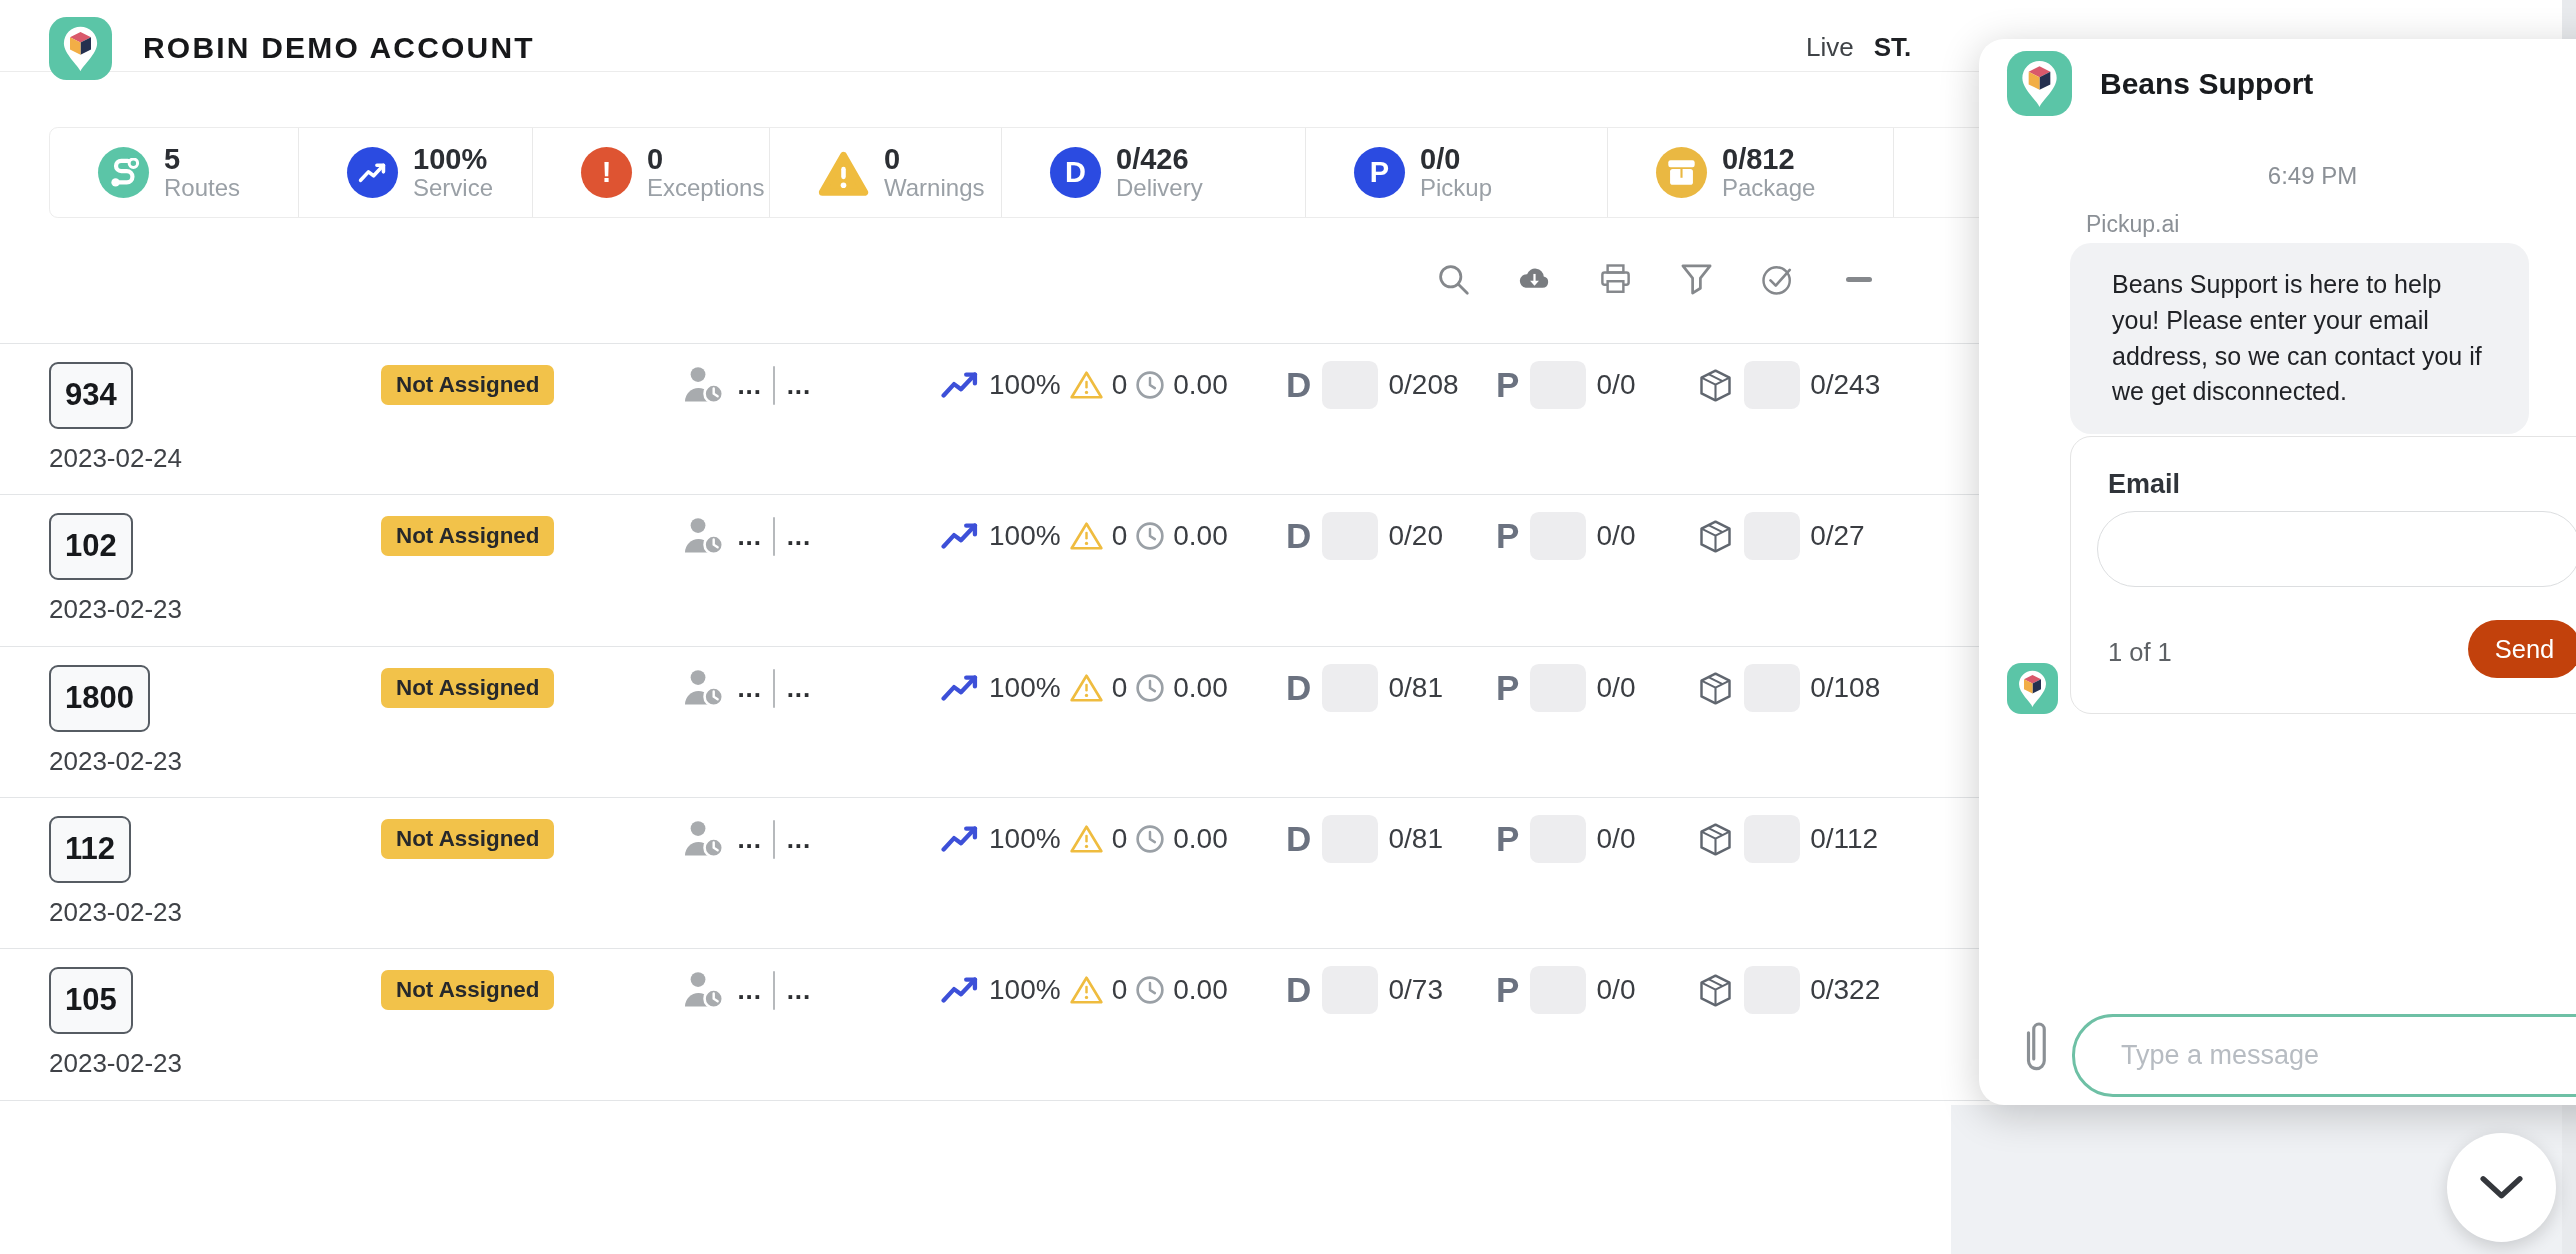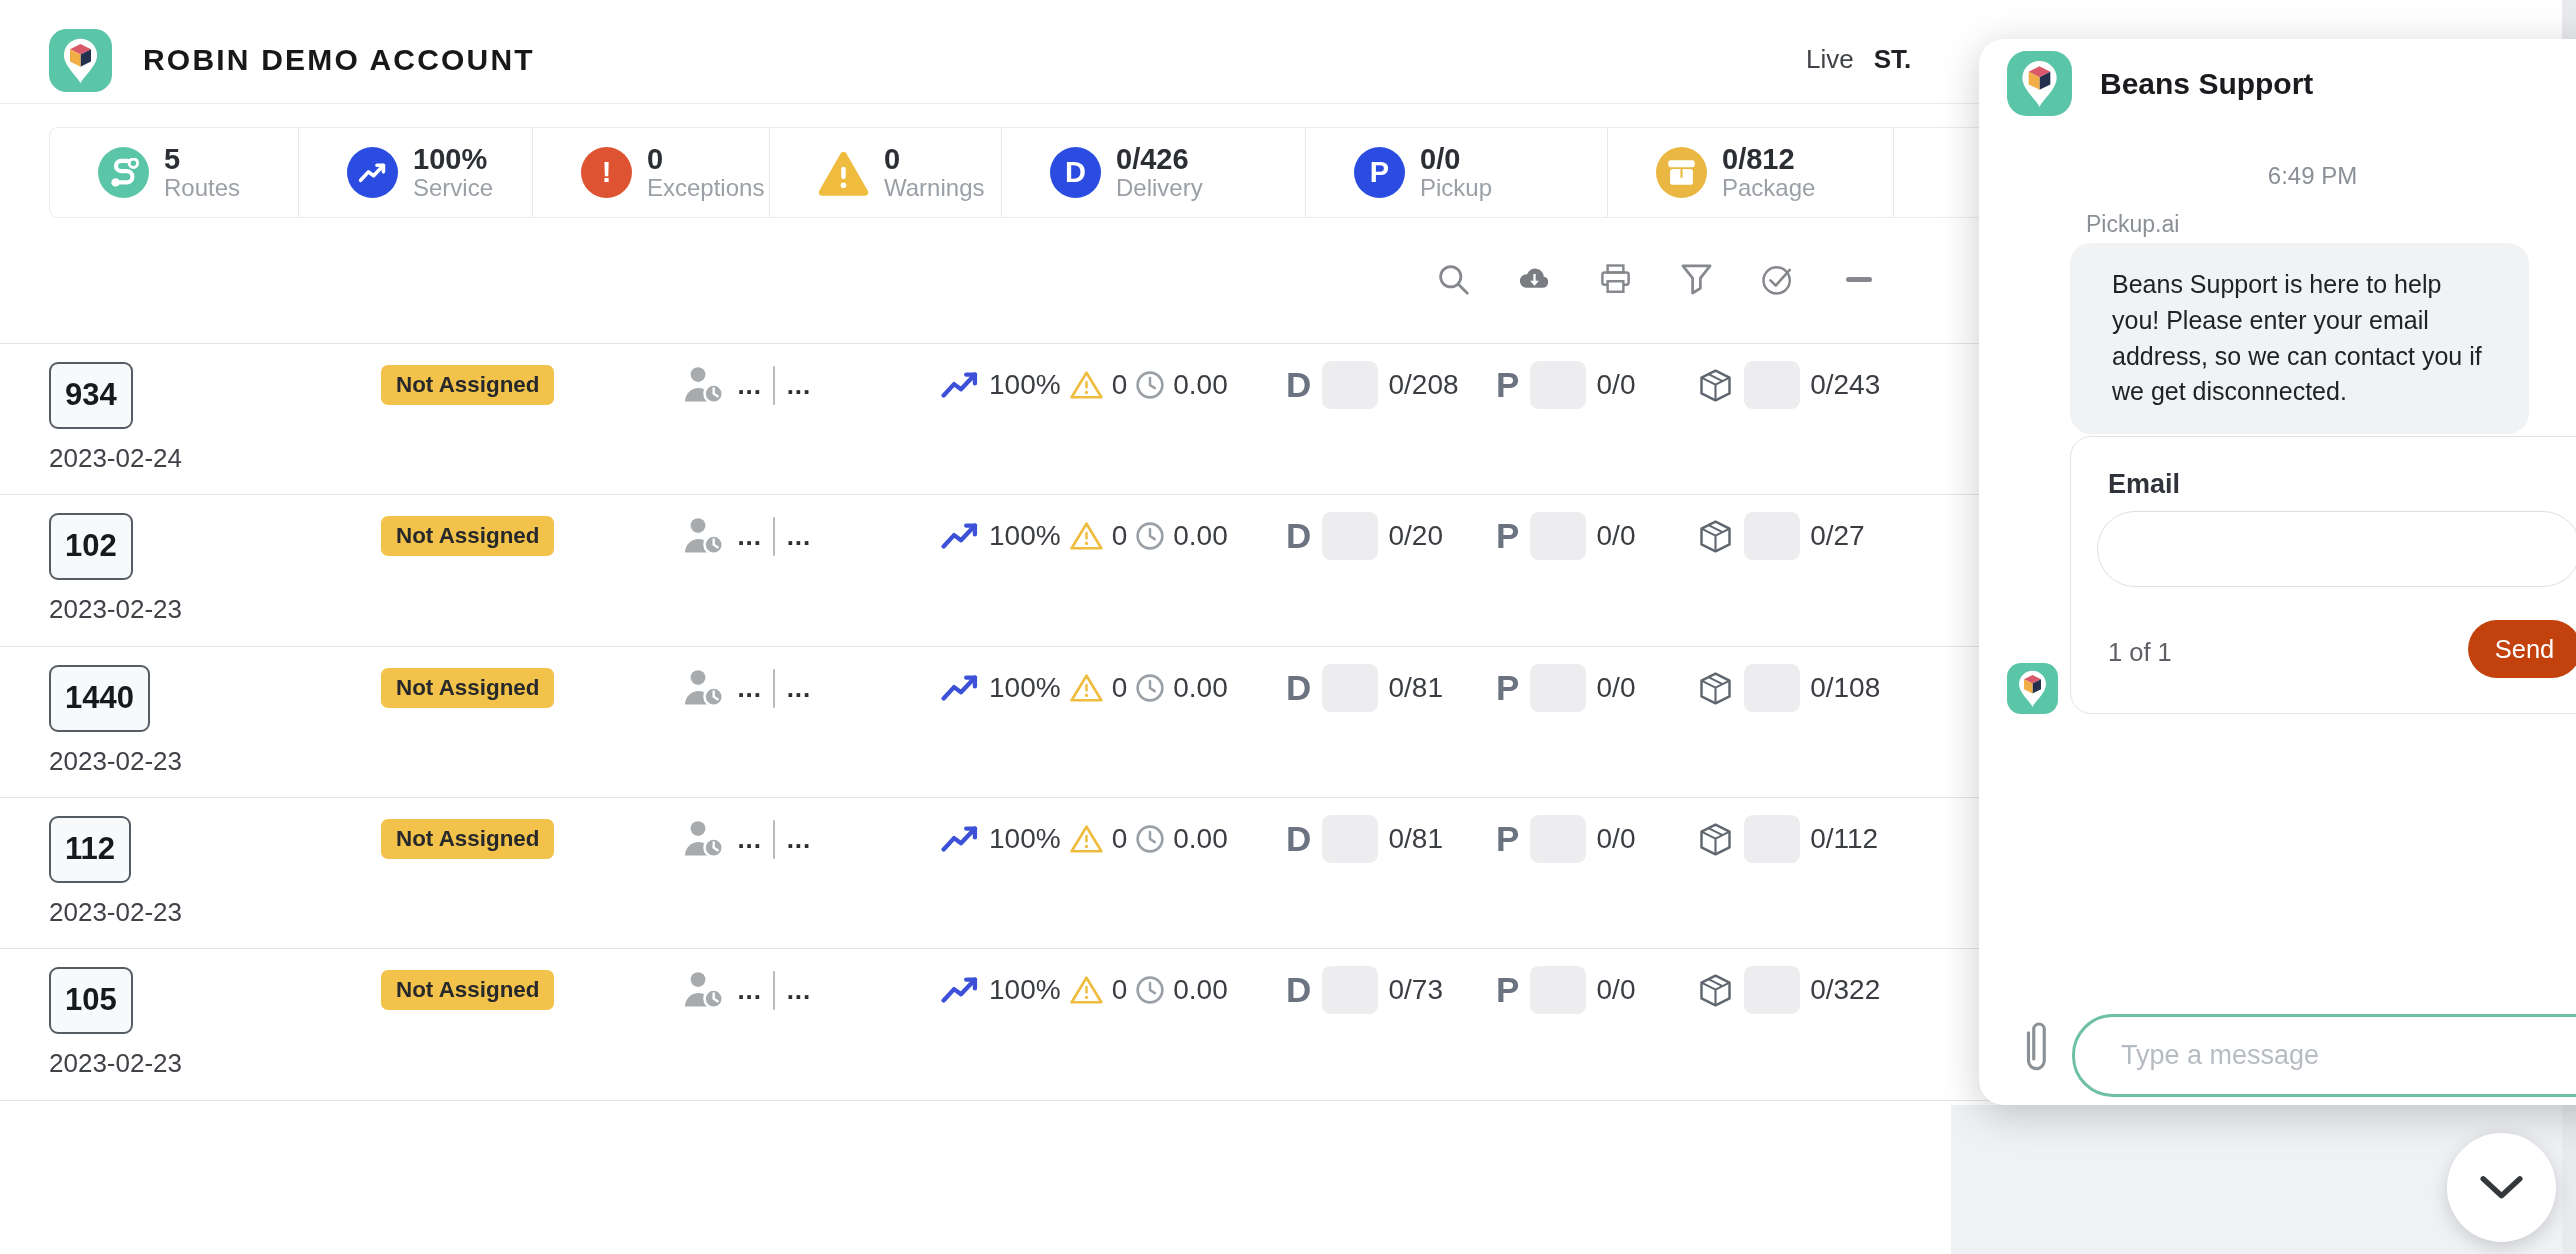--- a/index.html
+++ b/index.html
@@ -1,20 +1,20 @@
 <!DOCTYPE html>
 <html style="font-size:14px"><head>
 <meta charset="utf-8">
 <style>
   * { margin:0; padding:0; box-sizing:border-box; }
   body { background:#fff; font-family:"Liberation Sans", sans-serif; }
   .screen { position:relative; width:2576px; height:1255px; background:#fff; overflow:hidden; }
 
   
-  .header { position:absolute; left:0; top:12px; width:2576px; height:92px; background:#fff; border-bottom:1.8px solid #ececec; }
+  .header { position:absolute; left:0; top:0; width:2576px; height:72px; background:#fff; border-bottom:1.8px solid #ececec; }
   .logo { position:absolute; left:49px; top:16.7px; width:63px; height:63px; background:#5BC5A7; border-radius:17.6px; }
   .logo svg, .chat-avatar svg, .mini-avatar svg { position:absolute; left:0; top:0; width:100%; height:100%; }
   .app-title { position:absolute; left:143px; top:0; height:95px; display:flex; align-items:center; font-size:30px; font-weight:700; letter-spacing:2.2px; color:#17181a; }
   .live-stats { position:absolute; left:1806px; top:0; height:95px; display:flex; align-items:center; font-size:26px; color:#3f4347; white-space:nowrap;gap:20px; }
   .live-stats b { color:#1f2125; font-weight:700; }
 
   
   .stats-card { position:absolute; left:49px; top:127px; width:2477px; height:91px; border:1.8px solid #ececec; border-radius:8.8px; background:#fff; display:flex; }
   .stat { display:flex; align-items:center; gap:15px; padding-left:48px; border-right:1.8px solid #e9e9e9; }
   .stat:last-child { border-right:none; }
@@ -310,21 +310,21 @@
       <svg viewBox="0 0 40 40" width="35" height="35">
         <polygon points="20,3 36,11 36,29 20,37 4,29 4,11" stroke="#60666f" stroke-width="2.8" fill="none" stroke-linejoin="round"></polygon>
         <path d="M4 11 L20 19 L36 11 M20 19 V37 M12 7 L28 15" stroke="#60666f" stroke-width="2.4" fill="none" stroke-linejoin="round"></path>
       </svg>
       <span class="pill"></span>
       <span class="cnt">0/27</span>
     </div>
   </div>
 
   <div class="trow" style="top:646px">
-    <div class="cell-id">1440</div>
+    <div class="cell-id">1800</div>
     <div class="cell-date">2023-02-23</div>
     <div class="cell-badge">Not Assigned</div>
     <div class="cell-driver">
       <svg viewBox="0 0 48 46" width="42" height="40">
         <circle cx="16" cy="11" r="8.5" fill="#a8abae"></circle>
         <path d="M1 42 a15.5 15.5 0 0 1 31 0 z" fill="#a8abae"></path>
         <circle cx="34" cy="33" r="10.5" fill="#a8abae" stroke="#fff" stroke-width="3"></circle>
         <path d="M34 27 v6 l4.5 3" stroke="#fff" stroke-width="2.8" fill="none" stroke-linecap="round"></path>
       </svg>
       <span class="dots">...</span>

